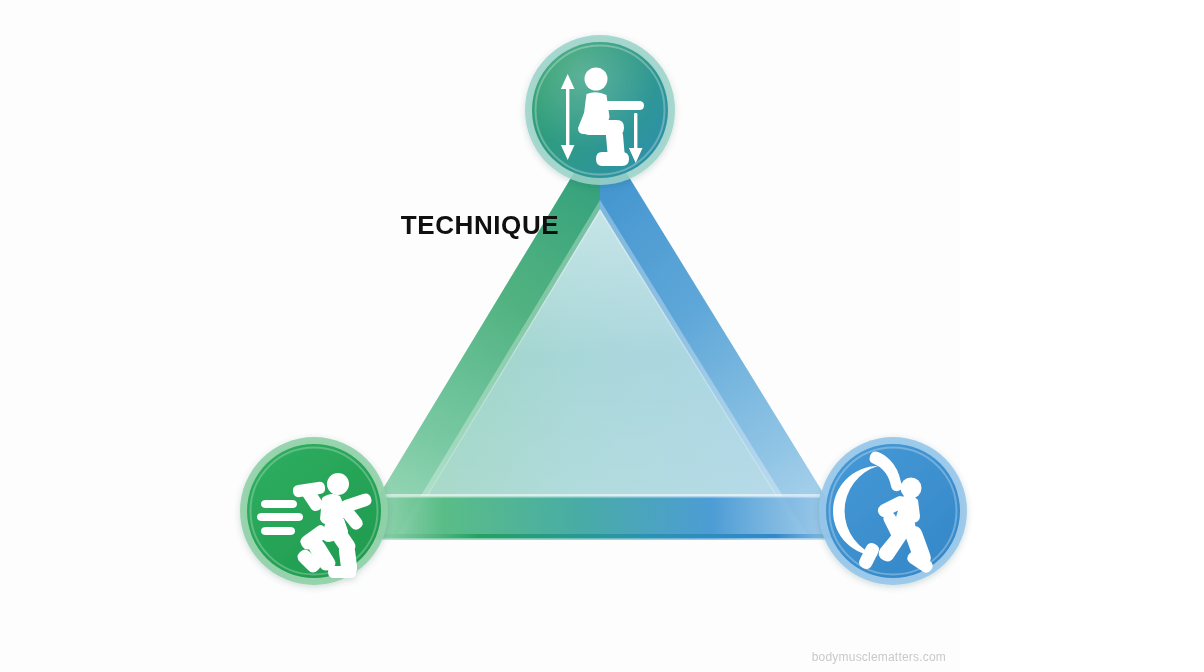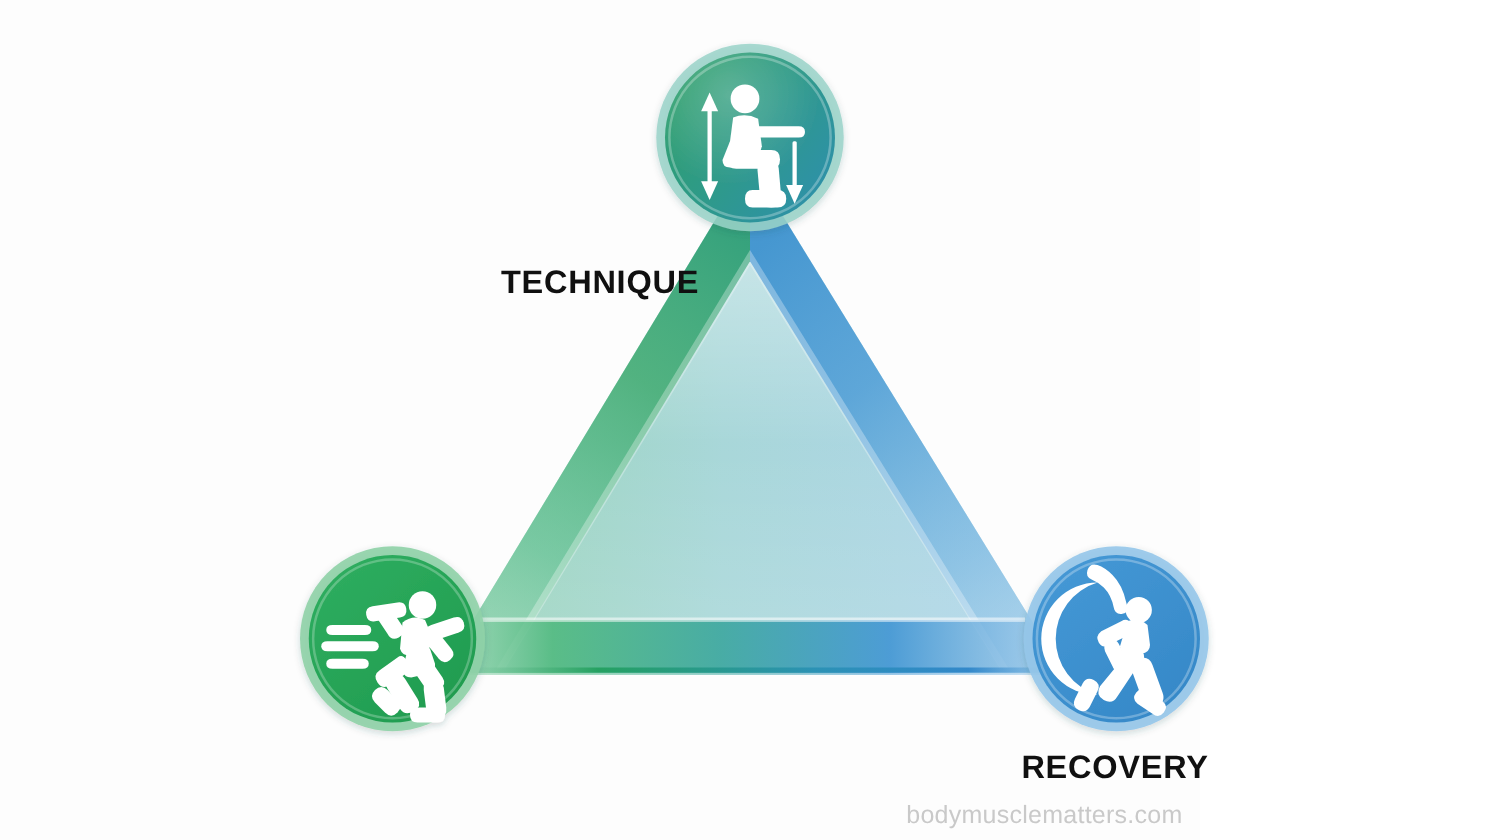--- a/index.html
+++ b/index.html
@@ -30,21 +30,21 @@
     white-space:nowrap;
     text-align:center;
   }
   #label-technique { left:0; right:0; top:210px; text-align:center; }
   #label-preparation { left:133px; top:598px; width:360px; }
   #label-recovery { left:712px; top:598px; width:360px; }
   #watermark {
     position:absolute;
     right:14px; bottom:8px;
     font-family:"Liberation Sans", sans-serif;
-    font-size:20px;
+    font-size:12px;
     color:#c9c9c9;
     letter-spacing:0.2px;
   }
 </style>
 </head>
 <body>
 
 <div id="stage">
 
   <svg id="diagram-svg" viewBox="0 0 1204 672">
@@ -222,16 +222,15 @@
 
         <path d="M899 528 q8 -3 11 5 l-16 24 q-4 7 -11 3 t-3 -11 l14 -17 q2 -4 5 -4 z"></path>
 
         <path d="M918 553 l12 8 q5 4 1 9 t-9 1 l-12 -8 q-5 -4 -1 -9 t9 -1 z"></path>
         <path d="M878 553 l-6 12 q-3 6 -9 3 t-3 -9 l6 -12 q3 -6 9 -3 t3 9 z"></path>
       </g>
     </g>
   </svg>
 
   <div class="node-label" id="label-technique">TECHNIQUE</div>
-  <div class="node-label" id="label-recovery">RECOVERY</div>
 
   <div id="watermark">bodymusclematters.com</div>
 </div>
 
 </body></html>

